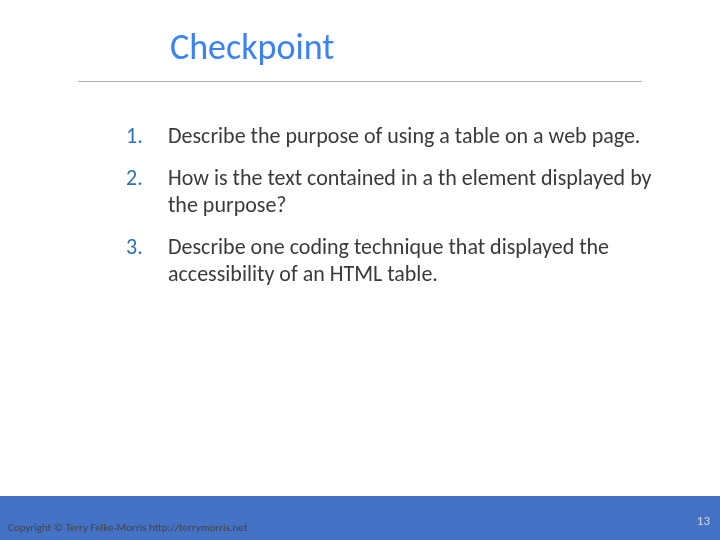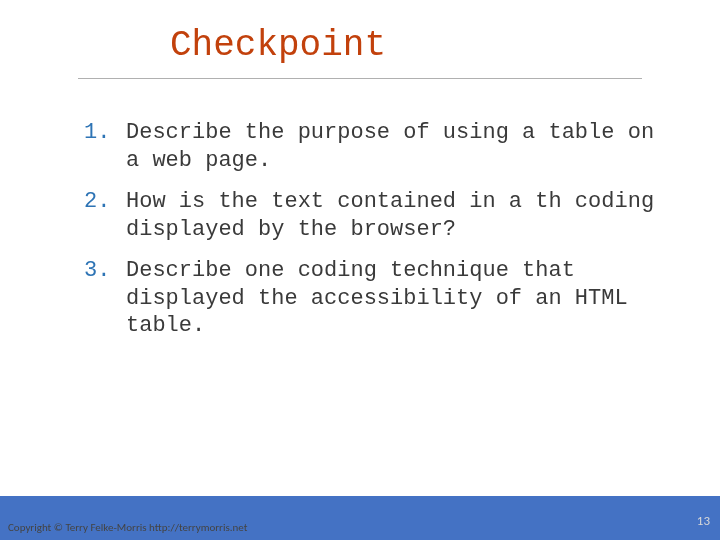--- a/index.html
+++ b/index.html
@@ -6,33 +6,31 @@
   body {
     width: 720px;
     height: 540px;
     font-family: Calibri, "Segoe UI", Arial, sans-serif;
     background: #fff;
     position: relative;
     overflow: hidden;
   }
   .title {
     font-size: 36px;
-    color: #c2410c;
+    color: #3b82f6;
     font-weight: 400;
     padding: 25px 0 12px 170px;
-    font-family: Liberation Mono, monospace;
   }
   .hr {
     margin: 0 78px 0 78px;
     border: none;
     border-top: 1px solid #b0b0b0;
   }
   .content {
-    padding: 40px 60px 0 78px;
-    font-family: Liberation Mono, monospace;
+    padding: 40px 60px 0 120px;
   }
   ol {
     list-style: none;
     counter-reset: item;
   }
   ol li {
     counter-increment: item;
     font-size: 22px;
     color: #3a3a3a;
     line-height: 1.25;
@@ -72,21 +70,21 @@
 </style>
 </head>
 <body>
 
 <div class="title">Checkpoint</div>
 <hr class="hr">
 
 <div class="content">
   <ol>
     <li>Describe the purpose of using a table on a web page.</li>
-    <li>How is the text contained in a th coding displayed by the browser?</li>
+    <li>How is the text contained in a th element displayed by the purpose?</li>
     <li>Describe one coding technique that displayed the accessibility of an HTML table.</li>
   </ol>
 </div>
 
 <div class="footer">
   <div class="page-num">13</div>
 </div>
 <div class="copyright">Copyright © Terry Felke-Morris http://terrymorris.net</div>
 
 </body></html>

